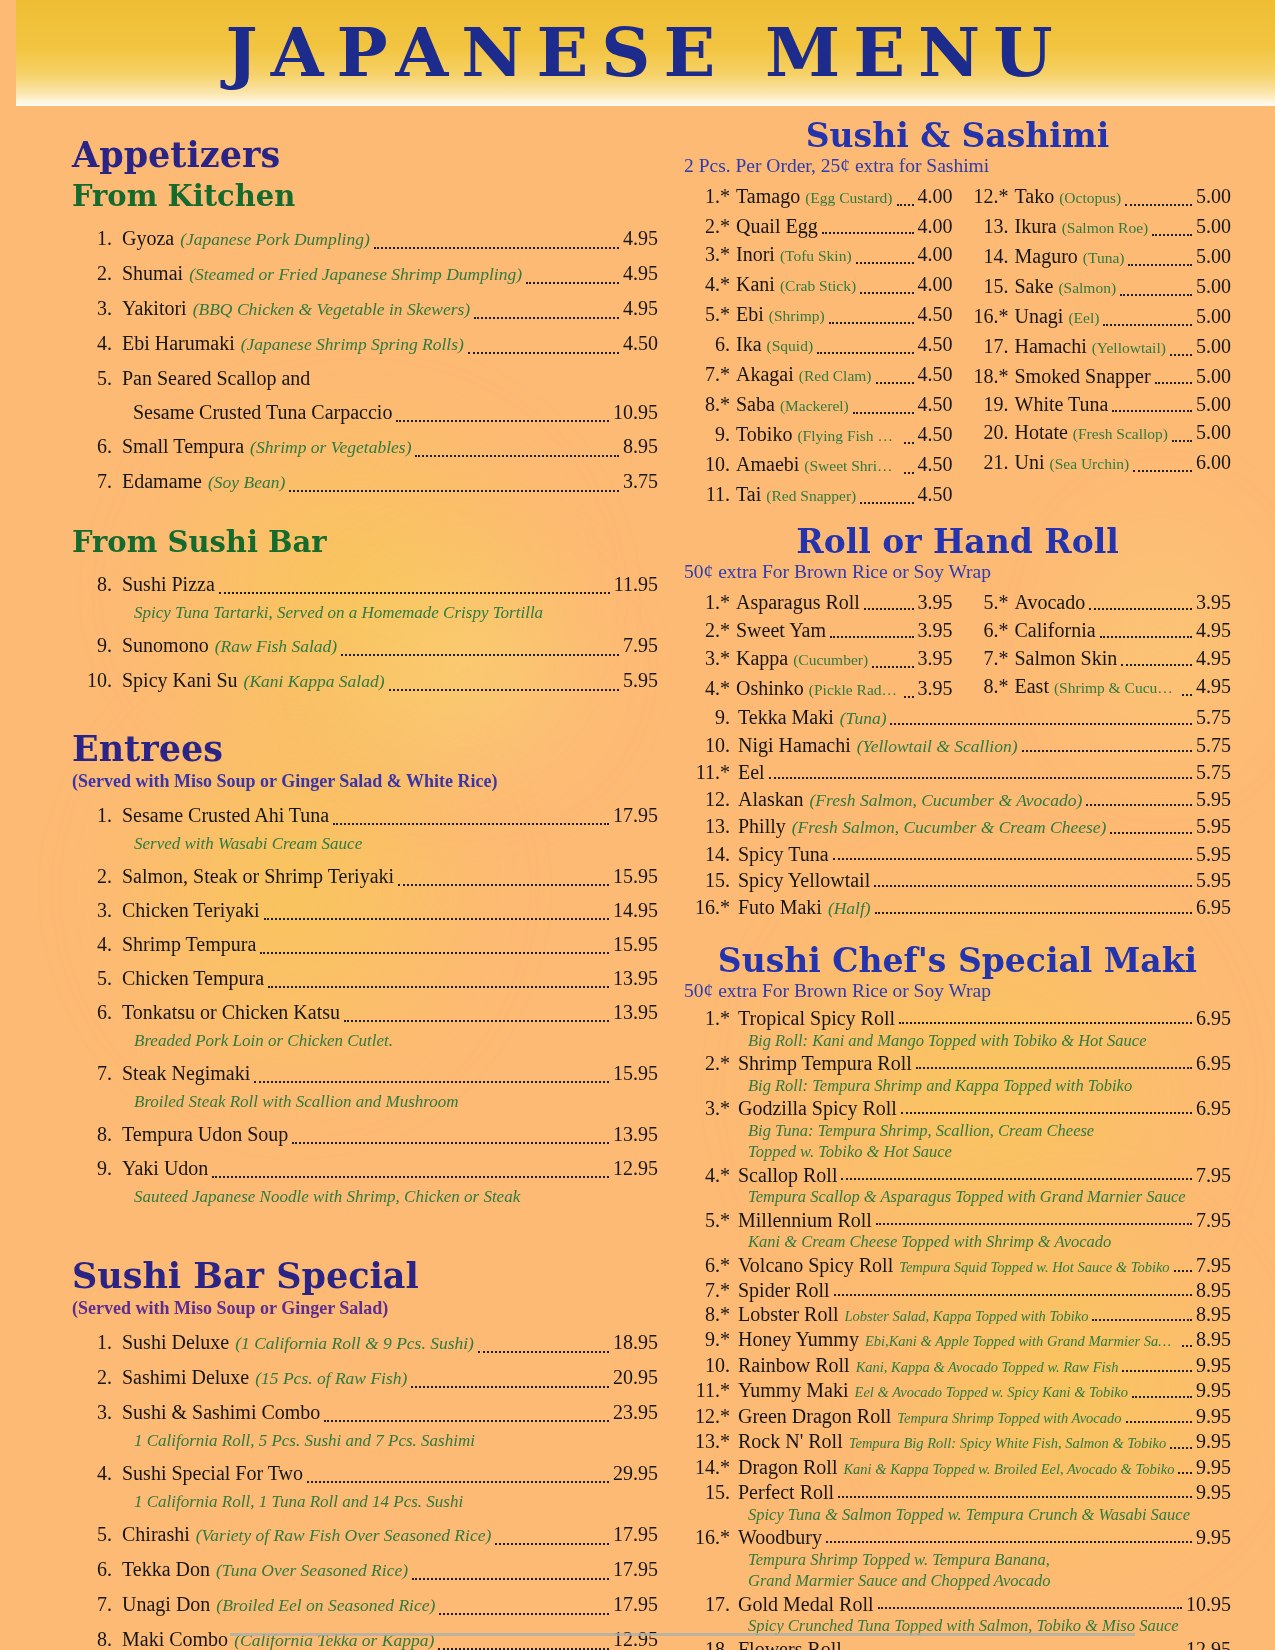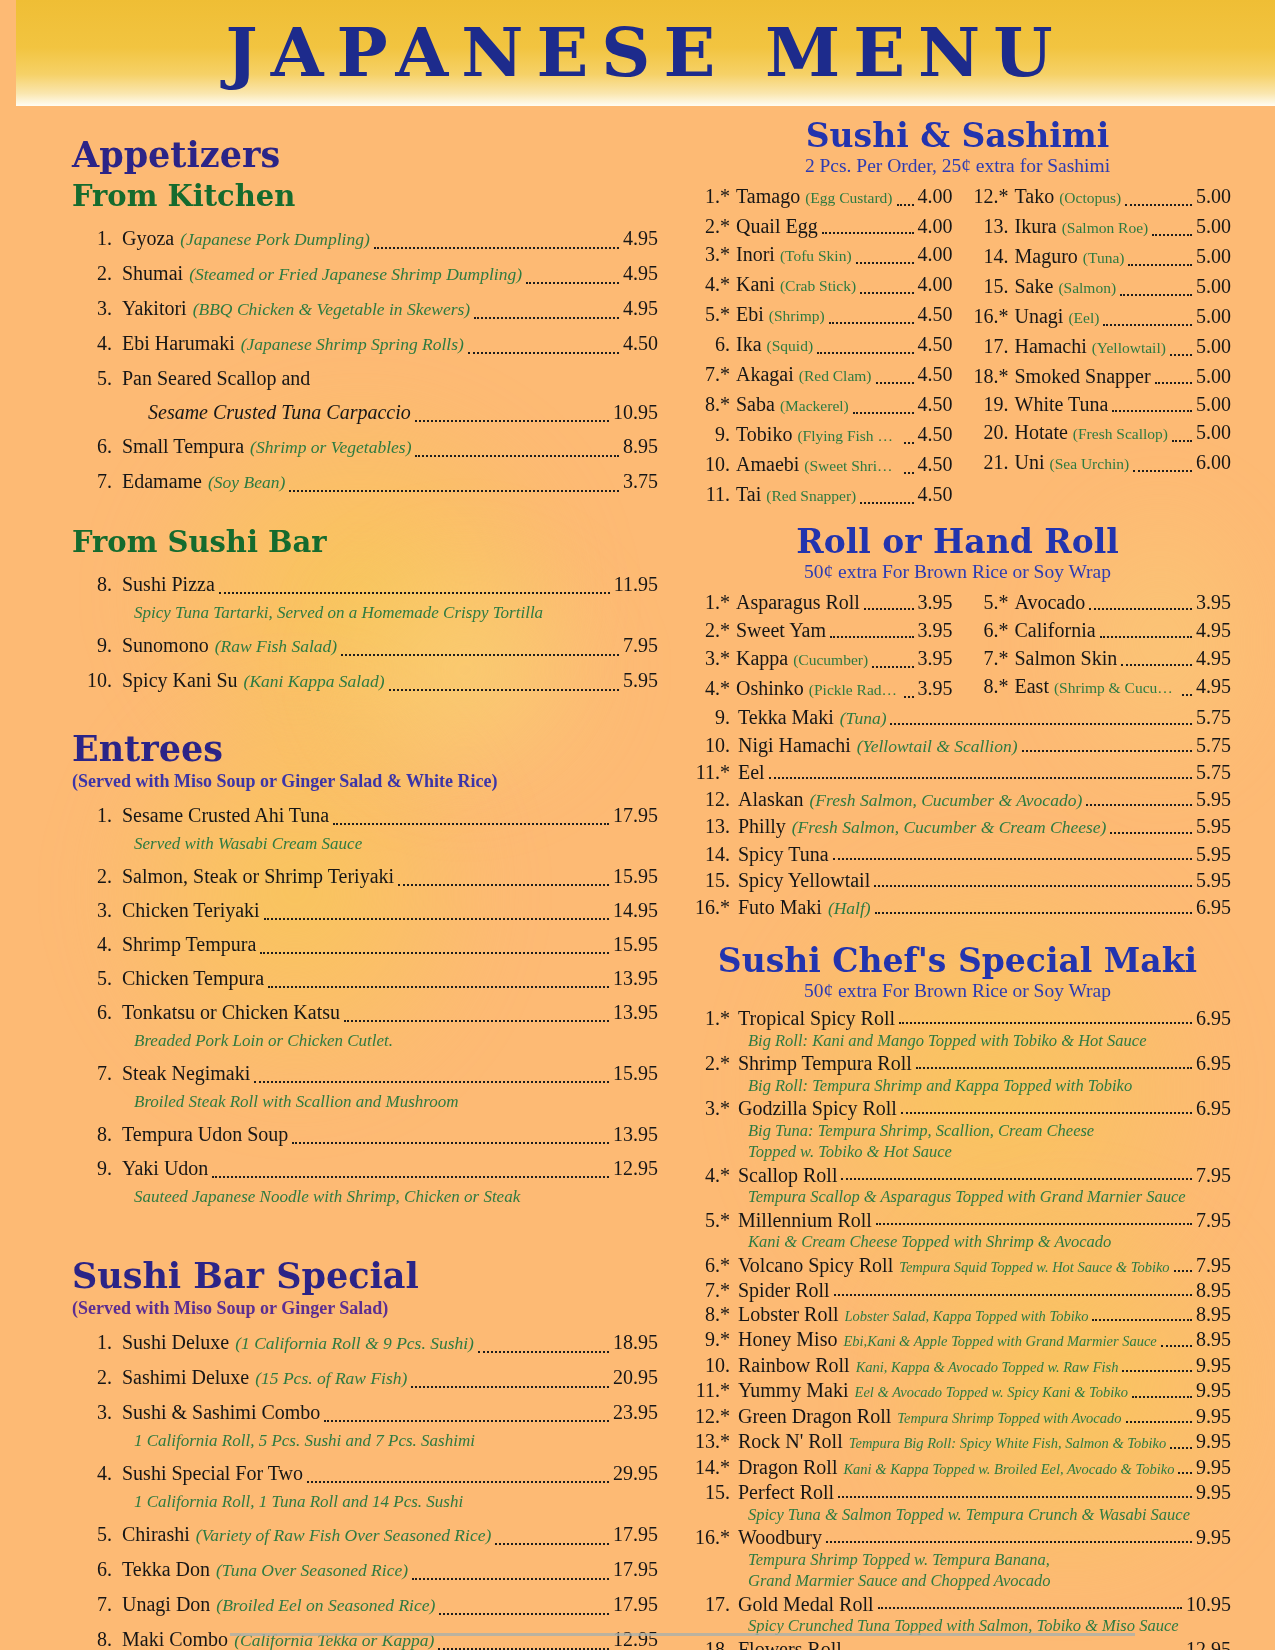--- a/index.html
+++ b/index.html
@@ -23,34 +23,34 @@
 
   .cols{position:relative;z-index:1;display:flex;padding:10px 44px 0 56px;gap:26px;}
   .colL{width:586px;flex:none;}
   .colR{flex:1;min-width:0;}
 
   .h-big{font-family:"DejaVu Serif",serif;font-weight:bold;color:#2B2487;font-size:35px;margin:18px 0 2px;}
   .h-green{font-family:"DejaVu Serif",serif;font-weight:bold;color:#156B2E;font-size:29px;margin:4px 0 8px;}
   .h-blue{font-family:"DejaVu Serif",serif;font-weight:bold;color:#2334AE;font-size:33px;text-align:center;margin:8px 0 0;}
   .note{font-weight:bold;font-size:18px;color:#3C35A8;margin:2px 0 6px;}
   .note.purple{color:#5C2E91;}
-  .subnote{font-size:19.5px;color:#2D3BB2;text-align:center;margin:0 0 5px;}
+  .subnote{font-size:19.5px;color:#2D3BB2;margin:0 0 5px;}
 
   .items{font-size:20px;}
   .mi{display:flex;line-height:34px;}
   .num{flex:none;width:50px;text-align:right;padding-right:10px;}
   .rowb{flex:1;display:flex;min-width:0;align-items:baseline;}
   .nm{white-space:nowrap;}
   .ds{color:#2E7B40;font-style:italic;margin-left:6px;font-size:17.5px;white-space:nowrap;
       overflow:hidden;text-overflow:ellipsis;flex:0 1 auto;}
   .dots{flex:1 1 10px;min-width:10px;border-bottom:2.6px dotted #1d1d1d;margin:0 4px 7px 4px;align-self:flex-end;}
   .pr{white-space:nowrap;}
   .sub{color:#2E7B40;font-style:italic;font-size:17px;line-height:24px;margin:0 0 3px 62px;}
   .cont .num{visibility:hidden;}
-  .cont .nm{margin-left:26px;white-space:normal;font-style:italic;}
+  .cont .nm{margin-left:11px;white-space:normal;}
 
   .two-col{display:flex;gap:10px;}
   .two-col .items{flex:1;min-width:0;}
   .compact .mi{line-height:28px;}
   .compact .num{width:52px;padding-right:6px;}
   .compact .ds{font-style:normal;font-size:15.5px;margin-left:5px;}
   .compact .dots{margin-bottom:6px;}
 
   .full .mi{line-height:26.5px;}
   .full .num{width:54px;padding-right:8px;}
@@ -764,21 +764,21 @@
             <span class="rowb">
               <span class="nm">Lobster Roll</span>
               <span class="ds">Lobster Salad, Kappa Topped with Tobiko</span>
               <span class="dots"></span>
               <span class="pr">8.95</span>
             </span>
           </div>
           <div class="mi">
             <span class="num">9.*</span>
             <span class="rowb">
-              <span class="nm">Honey Miso</span>
+              <span class="nm">Honey Yummy</span>
               <span class="ds">Ebi,Kani &amp; Apple Topped with Grand Marmier Sauce</span>
               <span class="dots"></span>
               <span class="pr">8.95</span>
             </span>
           </div>
           <div class="mi">
             <span class="num">10.</span>
             <span class="rowb">
               <span class="nm">Rainbow Roll</span>
               <span class="ds">Kani, Kappa &amp; Avocado Topped w. Raw Fish</span>

